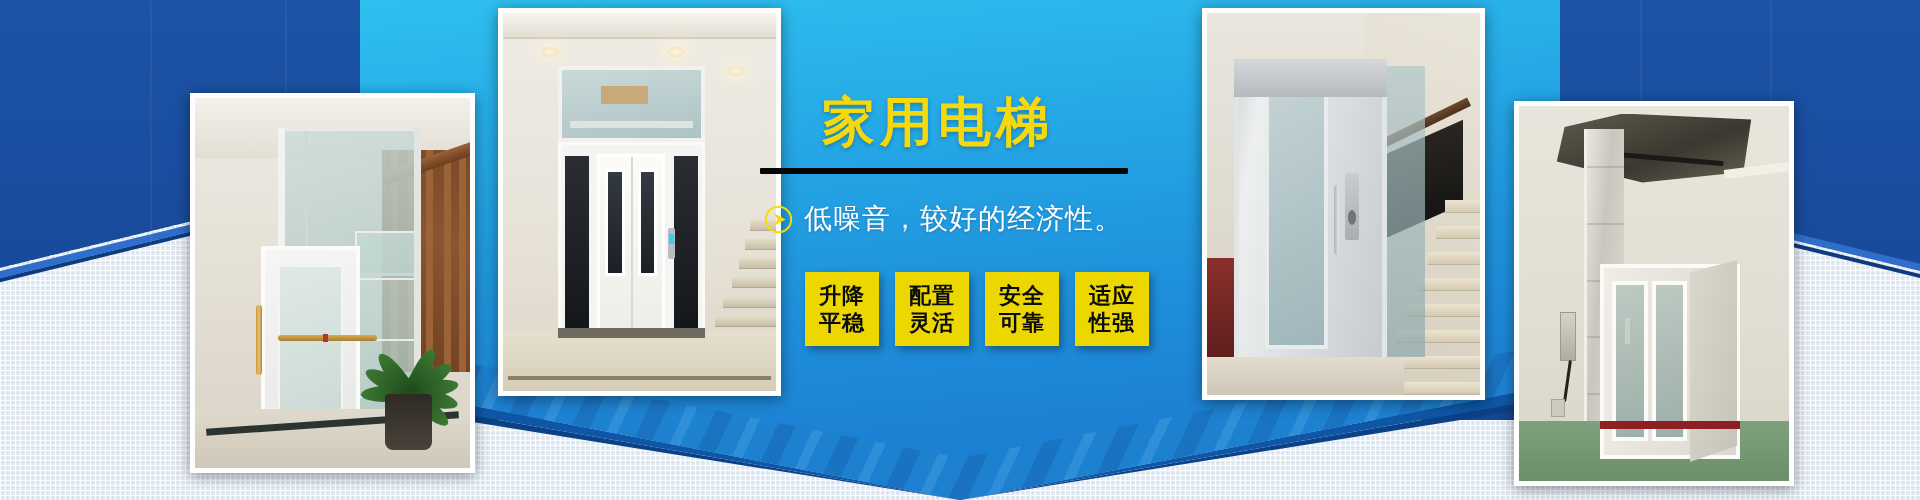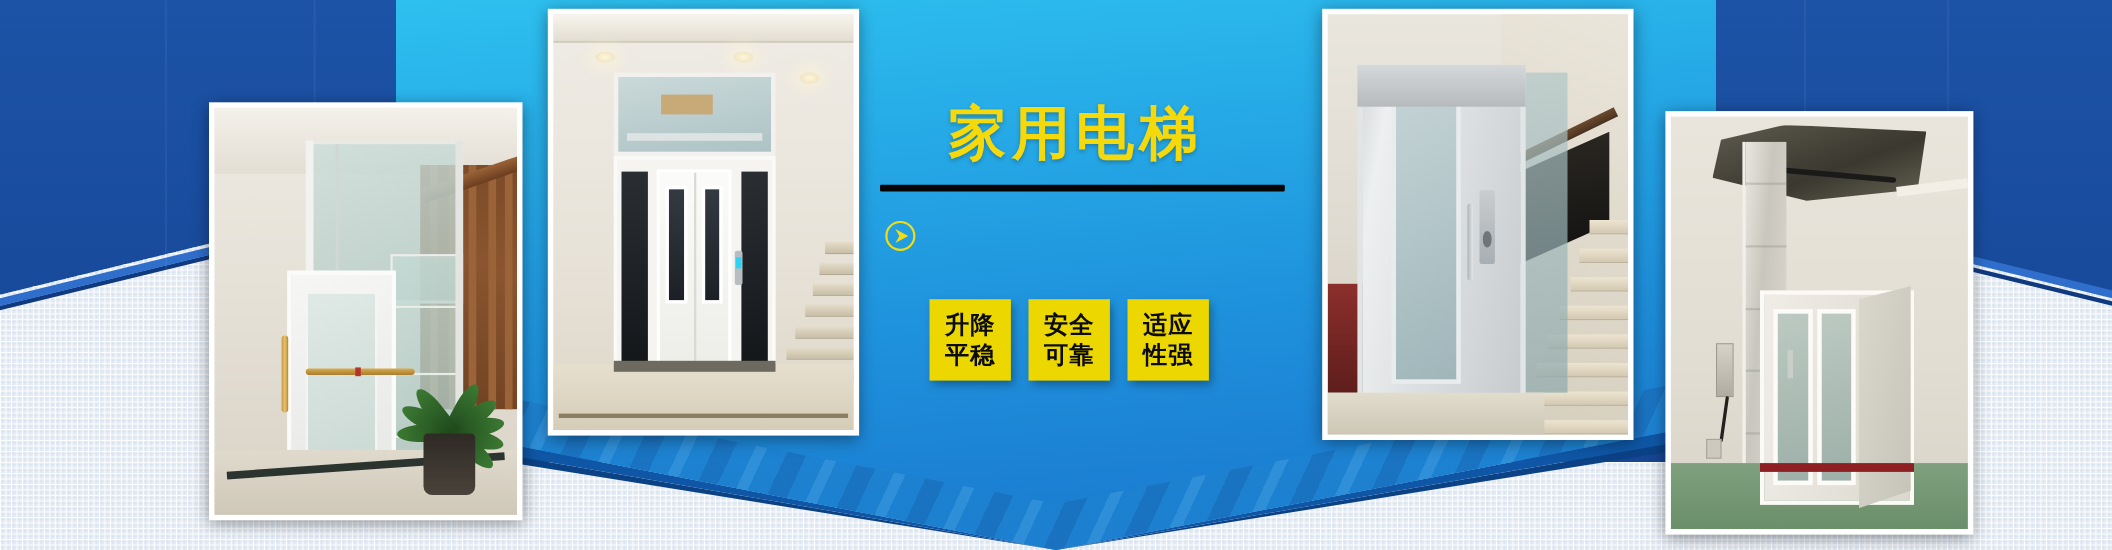--- a/index.html
+++ b/index.html
@@ -225,21 +225,21 @@
   .p4 .callbox { position:absolute; left:15%; top:55%; width:6%; height:13%;
     background:linear-gradient(180deg,#D5D2C8,#AFACA2); border:1px solid #9C998F; }
   .p4 .callbox:after { content:""; position:absolute; left:42%; top:100%; width:3px; height:42px;
     background:#22211E; border-radius:2px; transform:rotate(8deg); }
   .p4 .socket { position:absolute; left:12%; top:78%; width:5%; height:5%; background:#CDC9BE; border:1px solid #A8A499; }
   .p4 .floor { position:absolute; left:0; bottom:0; width:100%; height:16%;
     background:linear-gradient(180deg,#7FA07C,#6B8F6A); }
   .p4 .base { position:absolute; left:30%; bottom:14%; width:52%; height:8px; background:#8E1F22; }
 
   
-  .content { position:absolute; left:800px; top:0; width:420px; height:432px; z-index:20; }
+  .content { position:absolute; left:760px; top:0; width:420px; height:432px; z-index:20; }
 
   .title {
     position:absolute; left:62px; top:95px;
     font-size:53px; font-weight:bold; color:#F5D90B;
     letter-spacing:5px; line-height:1;
     text-shadow:0 2px 4px rgba(0,0,0,.25);
     white-space:nowrap;
   }
   .divider {
     position:absolute; left:0px; top:168px; width:368px; height:6px;
@@ -422,28 +422,33 @@
 
     <div class="title">家用电梯</div>
 
     <div class="divider"></div>
 
     <div class="subtitle-row">
       <svg class="arrow-icon" viewBox="0 0 32 32">
         <circle cx="16" cy="16" r="14" fill="none" stroke="#F2DD10" stroke-width="2.2"></circle>
         <path d="M11 9 L24 16 L11 23 L15 16 Z" fill="#F2DD10"></path>
       </svg>
+      <div class="subtitle">低噪音，较好的经济性。</div>
     </div>
 
     <div class="tags">
       <div class="tag">
         <span>升降</span>
         <span>平稳</span>
       </div>
       <div class="tag">
+        <span>配置</span>
+        <span>灵活</span>
+      </div>
+      <div class="tag">
         <span>安全</span>
         <span>可靠</span>
       </div>
       <div class="tag">
         <span>适应</span>
         <span>性强</span>
       </div>
     </div>
 
   </div>

